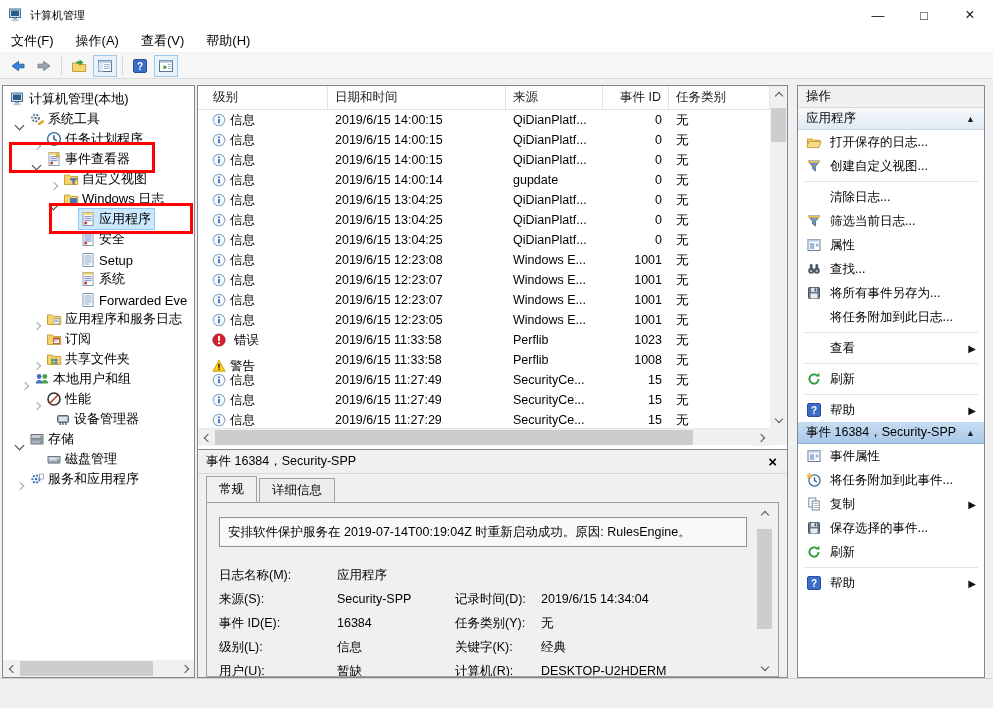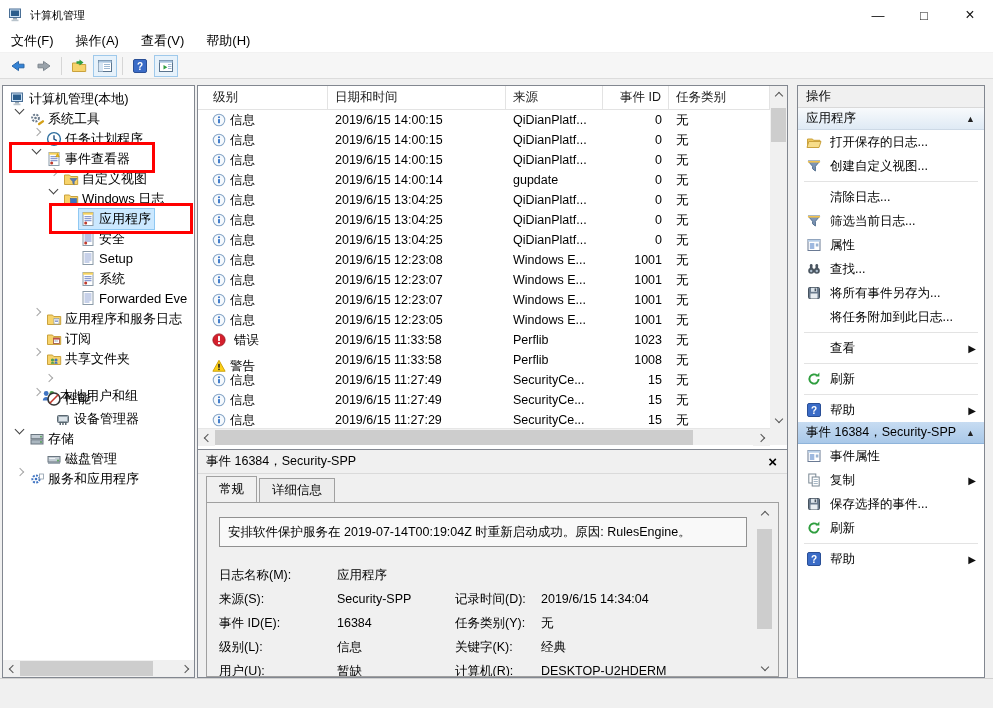--- a/index.html
+++ b/index.html
@@ -21,21 +21,21 @@
   .ic svg{width:100%;height:100%;}
   .ic14{width:14px;height:14px;}
   
   .pane{position:absolute;background:#fff;border:1px solid #828790;}
   #left-pane{left:2px;top:85px;width:193px;height:593px;overflow:hidden;}
   #list-pane{left:197px;top:85px;width:591px;height:468px;overflow:hidden;}
   #detail-pane{left:197px;top:449px;width:591px;height:229px;background:#f0f0f0;overflow:hidden;}
   #right-pane{left:797px;top:85px;width:188px;height:593px;overflow:hidden;}
   
   #tree{position:absolute;left:0;top:3px;width:100%;}
-  .tree-row{height:20px;display:flex;align-items:flex-start;white-space:nowrap;font-size:13px;color:#000;}
+  .tree-row{height:20px;display:flex;align-items:flex-end;white-space:nowrap;font-size:13px;color:#000;}
   .chevslot{width:17px;display:flex;align-items:center;justify-content:center;flex:0 0 17px;}
   .xr{width:6px;height:6px;border-right:1.4px solid #a6a6a6;border-top:1.4px solid #a6a6a6;transform:rotate(45deg);}
   .xd{width:7px;height:7px;border-right:1.6px solid #404040;border-bottom:1.6px solid #404040;transform:rotate(45deg);margin-top:-3px;}
   .twrap{display:flex;align-items:center;gap:3px;padding:1px 3px 1px 1px;}
   .twrap.tsel{background:#cbe8ff;outline:1px solid #90c8f2;}
   .redbox{position:absolute;border:3px solid #ff0000;pointer-events:none;}
   
   .sb{position:absolute;background:#f0f0f0;}
   .sbtn{position:absolute;width:17px;height:17px;display:flex;align-items:center;justify-content:center;background:#f0f0f0;}
   .thumb{position:absolute;background:#cdcdcd;}
@@ -374,21 +374,21 @@
                 <path d="M1.5 4 h5 l1.2 1.5 h7 v8 h-13.2 z" fill="#f7d36b" stroke="#caa23d"></path>
                 <circle cx="6.5" cy="9" r="1.6" fill="#4da14d"></circle>
                 <circle cx="10" cy="9" r="1.6" fill="#3f74c2"></circle>
                 <path d="M4.8 12.8 c0-1.2 0.8-2 1.7-2 s1.7 0.8 1.7 2 z" fill="#4da14d"></path>
                 <path d="M8.3 12.8 c0-1.2 0.8-2 1.7-2 s1.7 0.8 1.7 2 z" fill="#3f74c2"></path>
               </svg>
             </span>
             <span>共享文件夹</span>
           </span>
         </div>
-        <div class="tree-row" style="padding-left: 37px; flex-direction: column;">
+        <div class="tree-row" style="padding-left: 13px;">
           <span class="chevslot">
             <span class="xr"></span>
           </span>
           <span class="twrap">
             <span class="ic">
               <svg viewBox="0 0 16 16">
                 <circle cx="5.2" cy="5.5" r="2.4" fill="#3f74c2"></circle>
                 <path d="M1.8 12.5 c0-2 1.5-3.4 3.4-3.4 s3.4 1.4 3.4 3.4 z" fill="#3f74c2"></path>
                 <circle cx="10.8" cy="5.5" r="2.4" fill="#4da14d"></circle>
                 <path d="M7.4 12.5 c0-2 1.5-3.4 3.4-3.4 s3.4 1.4 3.4 3.4 z" fill="#4da14d"></path>
@@ -1087,20 +1087,30 @@
               <rect x="3.8" y="8.5" width="4.5" height="1" fill="#3f74c2"></rect>
               <rect x="3.8" y="10.5" width="4.5" height="1" fill="#3f74c2"></rect>
               <rect x="9.8" y="6.5" width="2.6" height="3" fill="#9ab4d4"></rect>
             </svg>
           </span>
           <span>事件属性</span>
         </div>
         <div class="ap-item">
           <span class="ic">
             <svg viewBox="0 0 16 16">
+              <circle cx="8.5" cy="8.5" r="5.6" fill="#fff" stroke="#2f6f9f" stroke-width="1.3"></circle>
+              <path d="M8.5 5.2 V8.5 L10.8 10" stroke="#205080" stroke-width="1.3" fill="none"></path>
+              <path d="M3.5 1 l0.9 1.8 2 0.3 -1.45 1.4 0.35 2 -1.8-0.95 -1.8 0.95 0.35-2 -1.45-1.4 2-0.3 z" fill="#f2c24e" stroke="#c89b00" stroke-width="0.4"></path>
+            </svg>
+          </span>
+          <span>将任务附加到此事件...</span>
+        </div>
+        <div class="ap-item">
+          <span class="ic">
+            <svg viewBox="0 0 16 16">
               <rect x="2.8" y="2" width="7" height="9" fill="#fff" stroke="#7a8894"></rect>
               <rect x="6.2" y="5" width="7" height="9" fill="#fff" stroke="#7a8894"></rect>
               <rect x="7.6" y="7" width="4.2" height="0.9" fill="#9db0c0"></rect>
               <rect x="7.6" y="9" width="4.2" height="0.9" fill="#9db0c0"></rect>
               <rect x="7.6" y="11" width="4.2" height="0.9" fill="#9db0c0"></rect>
             </svg>
           </span>
           <span>复制</span>
           <span class="ap-sub">▶</span>
         </div>

